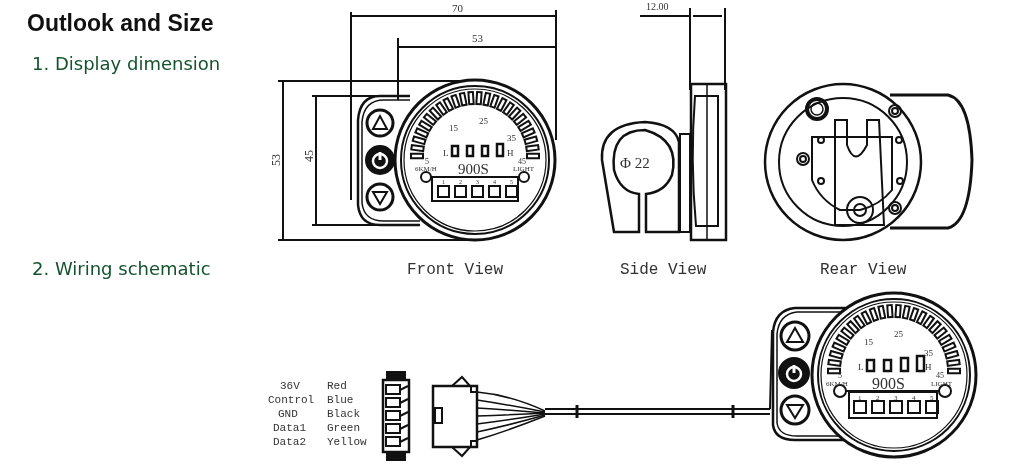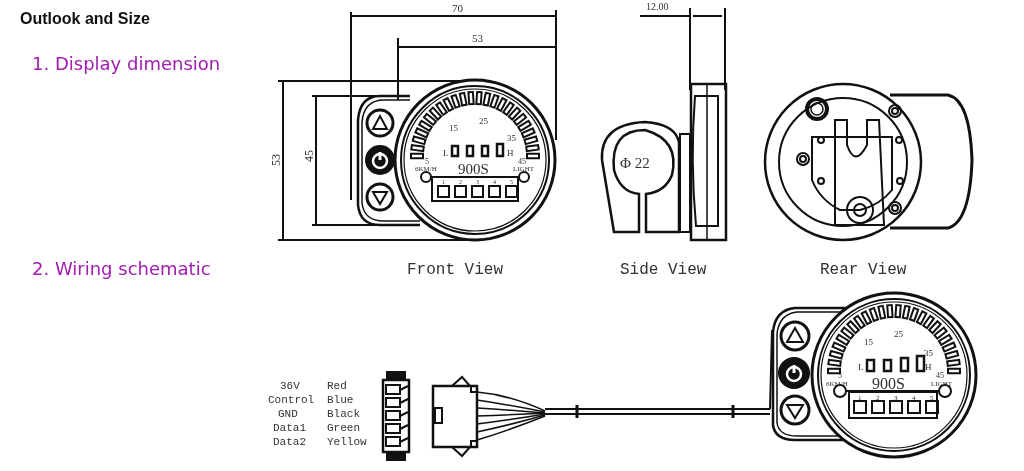--- a/index.html
+++ b/index.html
@@ -1,18 +1,18 @@
 <!DOCTYPE html>
 <html><head>
 <meta charset="utf-8">
 <style>
   html, body { margin:0; padding:0; background:#ffffff; }
   body { width:1024px; height:471px; position:relative; overflow:hidden; font-family:"Liberation Sans", sans-serif; color:#111; }
-  .heading { position:absolute; left:20px; top:10px; font-size:16px; font-weight:bold; font-family:"Liberation Sans", sans-serif; }
-  .sub { position:absolute; left:32px; font-size:18px; font-family:"DejaVu Sans", sans-serif; color:#a21caf; }
+  .heading { position:absolute; left:27px; top:10px; font-size:23px; font-weight:bold; font-family:"Liberation Sans", sans-serif; }
+  .sub { position:absolute; left:32px; font-size:18px; font-family:"DejaVu Sans", sans-serif; color:#14532d; }
   .sub1 { top:53px; }
   .sub2 { top:258px;text-align:center; }
   svg.drawing { position:absolute; left:0; top:0; }
   svg text { font-family:"Liberation Serif", serif; fill:#333; }
   .mono { font-family:"Liberation Mono", monospace; }
 </style>
 </head>
 <body>
 
 <div class="heading">Outlook and Size</div>

